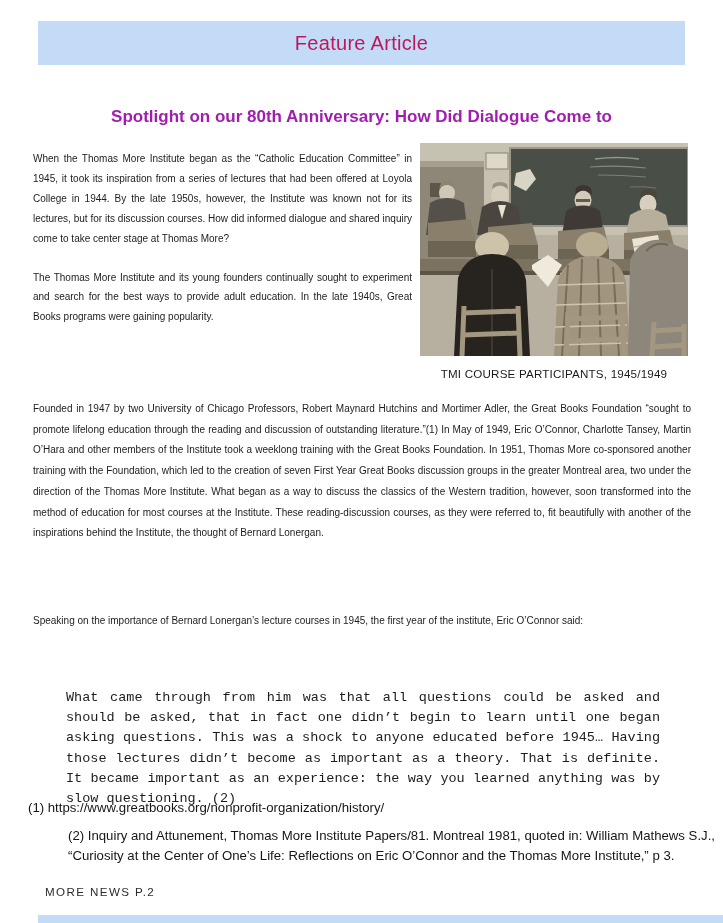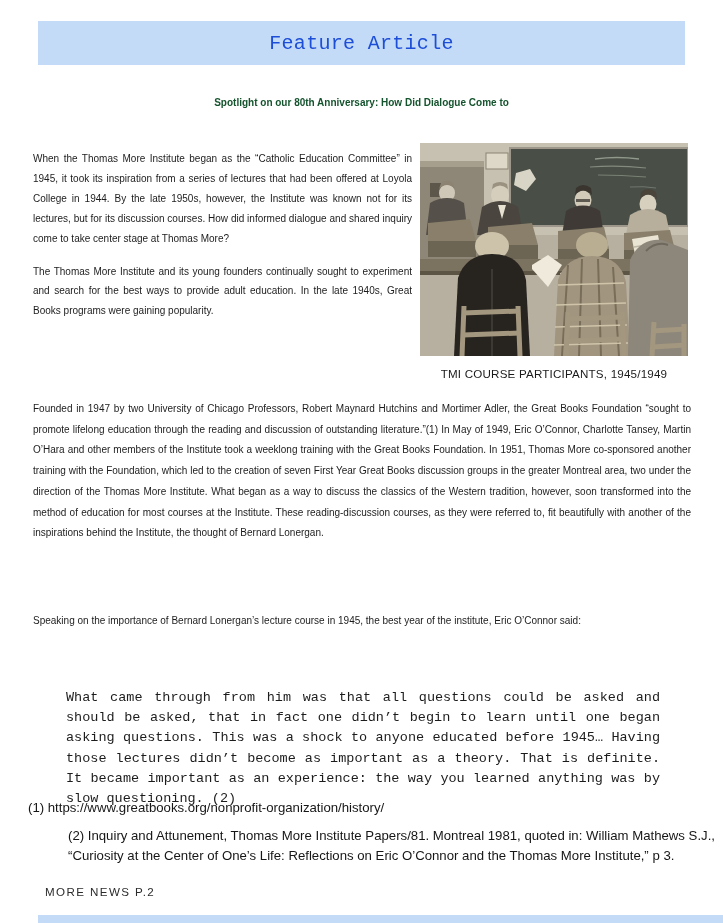--- a/index.html
+++ b/index.html
@@ -12,47 +12,47 @@
     font-family: "Liberation Sans", "DejaVu Sans", sans-serif;
     color: #1c1c1c;
   }
   .banner {
     position: absolute;
     left: 38px; right: 38px; top: 21px; height: 44px;
     background: #c4dbf8;
     display: flex; align-items: center; justify-content: center;
   }
   .banner-title {
-    font-family: Liberation Mono, monospace;
+    font-family: Liberation Sans, sans-serif;
     font-size: 20px;
-    color: #1d4ed8;
+    color: #be185d;
     letter-spacing: 0.3px;
   }
   .headline {
     position: absolute;
     top: 90px; left: 40px; right: 40px;
-    margin: 4px;
+    margin: 18px;
     text-align: center;
-    font-size: 10px;
+    font-size: 17px;
     line-height: 17.6px;
     font-weight: bold;
-    color: #14532d;
+    color: #a21caf;
   }
   .headline span { display: block; }
   .lede {
     position: absolute;
     left: 33px; top: 149px; width: 379px;
   }
   .lede p, .fullbody p {
     margin: 0;
     font-size: 10px;
     line-height: 19.9px;
     text-align: justify;
   }
-  .lede p + p { margin-top: 13px; }
+  .lede p + p { margin-top: 19px; }
   .photo-block {
     position: absolute;
     left: 420px; top: 143px; width: 268px;
     margin: 0;
   }
   .photo {
     width: 268px; height: 213px;
     background: #b7b0a1;
     overflow: hidden;
   }
@@ -207,21 +207,21 @@
           <path d="M232 213 l2 -34 M264 213 l0 -32"></path>
           <path d="M232 188 l34 -2 M232 204 l34 -2"></path>
         </g>
       </svg>
     </div>
     <figcaption class="photo-caption">TMI COURSE PARTICIPANTS, 1945/1949</figcaption>
   </figure>
 
   <div class="fullbody">
     <p class="p3">Founded in 1947 by two University of Chicago Professors, Robert Maynard Hutchins and Mortimer Adler, the Great Books Foundation “sought to promote lifelong education through the reading and discussion of outstanding literature.”(1) In May of 1949, Eric O’Connor, Charlotte Tansey, Martin O’Hara and other members of the Institute took a weeklong training with the Great Books Foundation. In 1951, Thomas More co-sponsored another training with the Foundation, which led to the creation of seven First Year Great Books discussion groups in the greater Montreal area, two under the direction of the Thomas More Institute. What began as a way to discuss the classics of the Western tradition, however, soon transformed into the method of education for most courses at the Institute. These reading-discussion courses, as they were referred to, fit beautifully with another of the inspirations behind the Institute, the thought of Bernard Lonergan.</p>
-    <p class="p4">Speaking on the importance of Bernard Lonergan’s lecture course in 1945, the best year of the institute, Eric O’Connor said:</p>
+    <p class="p4">Speaking on the importance of Bernard Lonergan’s lecture courses in 1945, the first year of the institute, Eric O’Connor said:</p>
   </div>
 
   <blockquote class="quote">What came through from him was that all questions could be asked and should be asked, that in fact one didn’t begin to learn until one began asking questions. This was a shock to anyone educated before 1945… Having those lectures didn’t become as important as a theory. That is definite. It became important as an experience: the way you learned anything was by slow questioning. (2)</blockquote>
 
   <p class="footnote fn1">(1) https://www.greatbooks.org/nonprofit-organization/history/</p>
   <p class="footnote fn2">(2) Inquiry and Attunement, Thomas More Institute Papers/81. Montreal 1981, quoted in: William Mathews S.J., “Curiosity at the Center of One’s Life: Reflections on Eric O’Connor and the Thomas More Institute,” p 3.</p>
 
   <div class="more-news">MORE NEWS P.2</div>
 
   <div class="footer-bar"></div>

